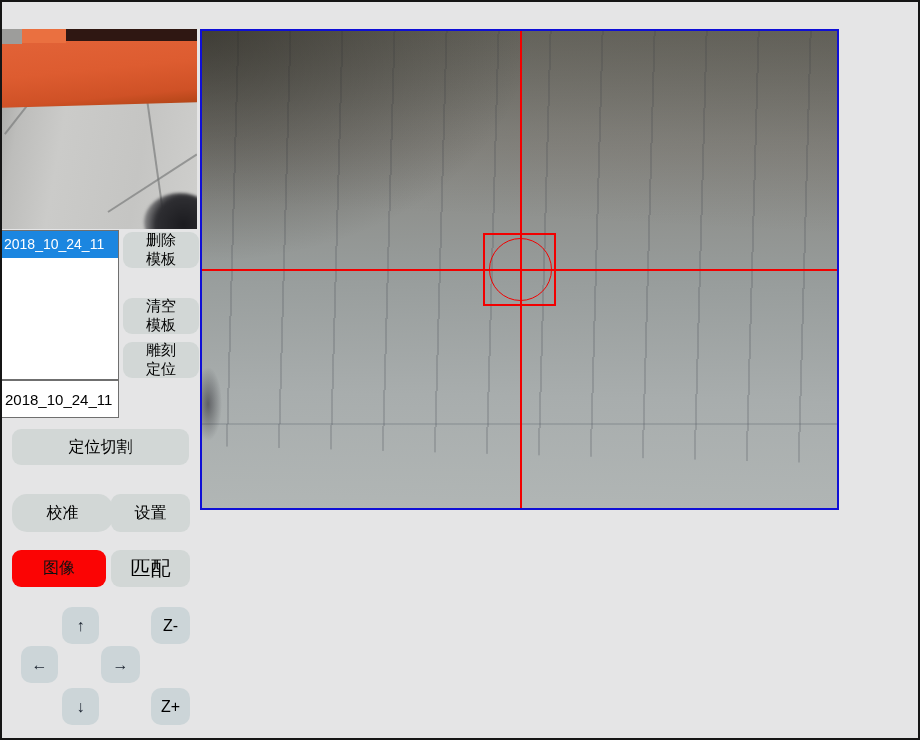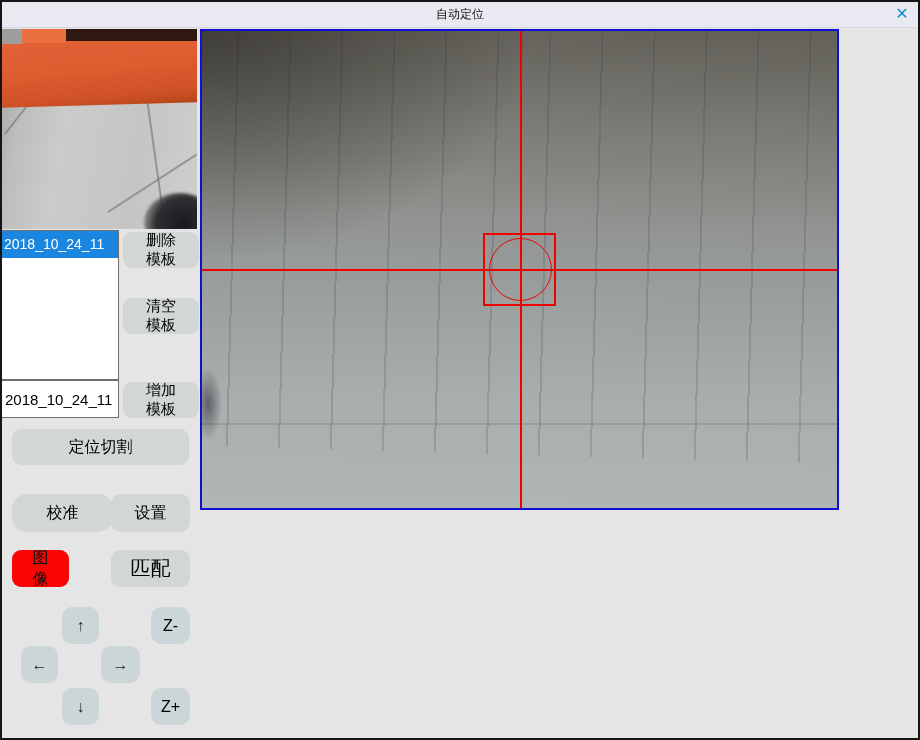--- a/index.html
+++ b/index.html
@@ -37,21 +37,21 @@
   
   .btn{position:absolute;display:flex;align-items:center;justify-content:center;background:#d2d7d6;border:none;
        border-radius:9px;font-size:15px;color:#000;cursor:pointer;padding:18px;}
   .btn-delete{left:123px;top:232px;width:76px;height:36px;}
   .btn-clear{left:123px;top:287px;width:76px;height:36px;margin-top:11px;}
   .btn-engrave{left:123px;top:342px;width:76px;height:36px;}
   .btn-add{left:123px;top:382px;width:76px;height:36px;}
   .btn-poscut{left:12px;top:429px;width:177px;height:35px;font-size:16px;}
   .btn-calibrate{left:12px;top:494px;width:101px;height:38px;font-size:16px;border-radius:15px;}
   .btn-settings{left:111px;top:494px;width:79px;height:38px;font-size:16px;}
-  .btn-image{left:12px;top:550px;width:57px;height:37px;background:#fb0404;color:#111;font-size:16px;}
+  .btn-image{left:12px;top:550px;width:94px;height:37px;background:#fb0404;color:#111;font-size:16px;}
   .btn-match{left:111px;top:550px;width:79px;height:37px;font-size:20px;}
 
   
   .jog{position:absolute;display:flex;align-items:center;justify-content:center;background:#ccd5d8;border:none;
        border-radius:10px;font-size:16px;color:#1c2430;cursor:pointer;padding:0;}
   .jog-up{left:62px;top:607px;width:37px;height:37px;}
   .jog-zminus{left:151px;top:607px;width:39px;height:37px;color:#000;}
   .jog-left{left:21px;top:646px;width:37px;height:37px;}
   .jog-right{left:101px;top:646px;width:39px;height:37px;}
   .jog-down{left:62px;top:688px;width:37px;height:37px;}
@@ -73,45 +73,41 @@
   .xhair-v{position:absolute;left:318px;top:0;width:1.5px;height:100%;background:#f20000;}
   .xhair-h{position:absolute;left:0;top:238px;width:100%;height:1.5px;background:#f20000;}
   .match-box{position:absolute;left:281px;top:202px;width:73px;height:73px;border:2px solid #f20000;}
   .match-circle{position:absolute;left:287px;top:207px;width:63px;height:63px;border:1.5px solid #f20000;border-radius:50%;}
 </style>
 </head>
 <body>
 
 <div class="screen">
 
-  <div class="titlebar">
-    <div class="title-text">自动定位</div>
-    <div class="close-btn">✕</div>
-  </div>
 
   <div class="thumb">
     <div class="thumb-floor"></div>
     <div class="grout grout-1"></div>
     <div class="grout grout-2"></div>
     <div class="grout grout-3"></div>
     <div class="thumb-blob"></div>
     <div class="thumb-beam"></div>
     <div class="thumb-darkstrip"></div>
     <div class="thumb-graypatch"></div>
     <div class="thumb-orangeblock"></div>
   </div>
 
   <div class="tpl-list">
     <div class="tpl-item-selected">2018_10_24_11</div>
   </div>
   <input class="tpl-name" value="2018_10_24_11" style="">
 
   <button class="btn btn-delete">删除模板</button>
   <button class="btn btn-clear">清空模板</button>
-  <button class="btn btn-add">增加模板</button>
+  <button class="btn btn-engrave">雕刻定位</button>
 
   <button class="btn btn-poscut">定位切割</button>
   <button class="btn btn-calibrate">校准</button>
   <button class="btn btn-settings">设置</button>
   <button class="btn btn-image">图像</button>
   <button class="btn btn-match">匹配</button>
 
   <button class="jog jog-up">↑</button>
   <button class="jog jog-zminus">Z-</button>
   <button class="jog jog-left">←</button>

